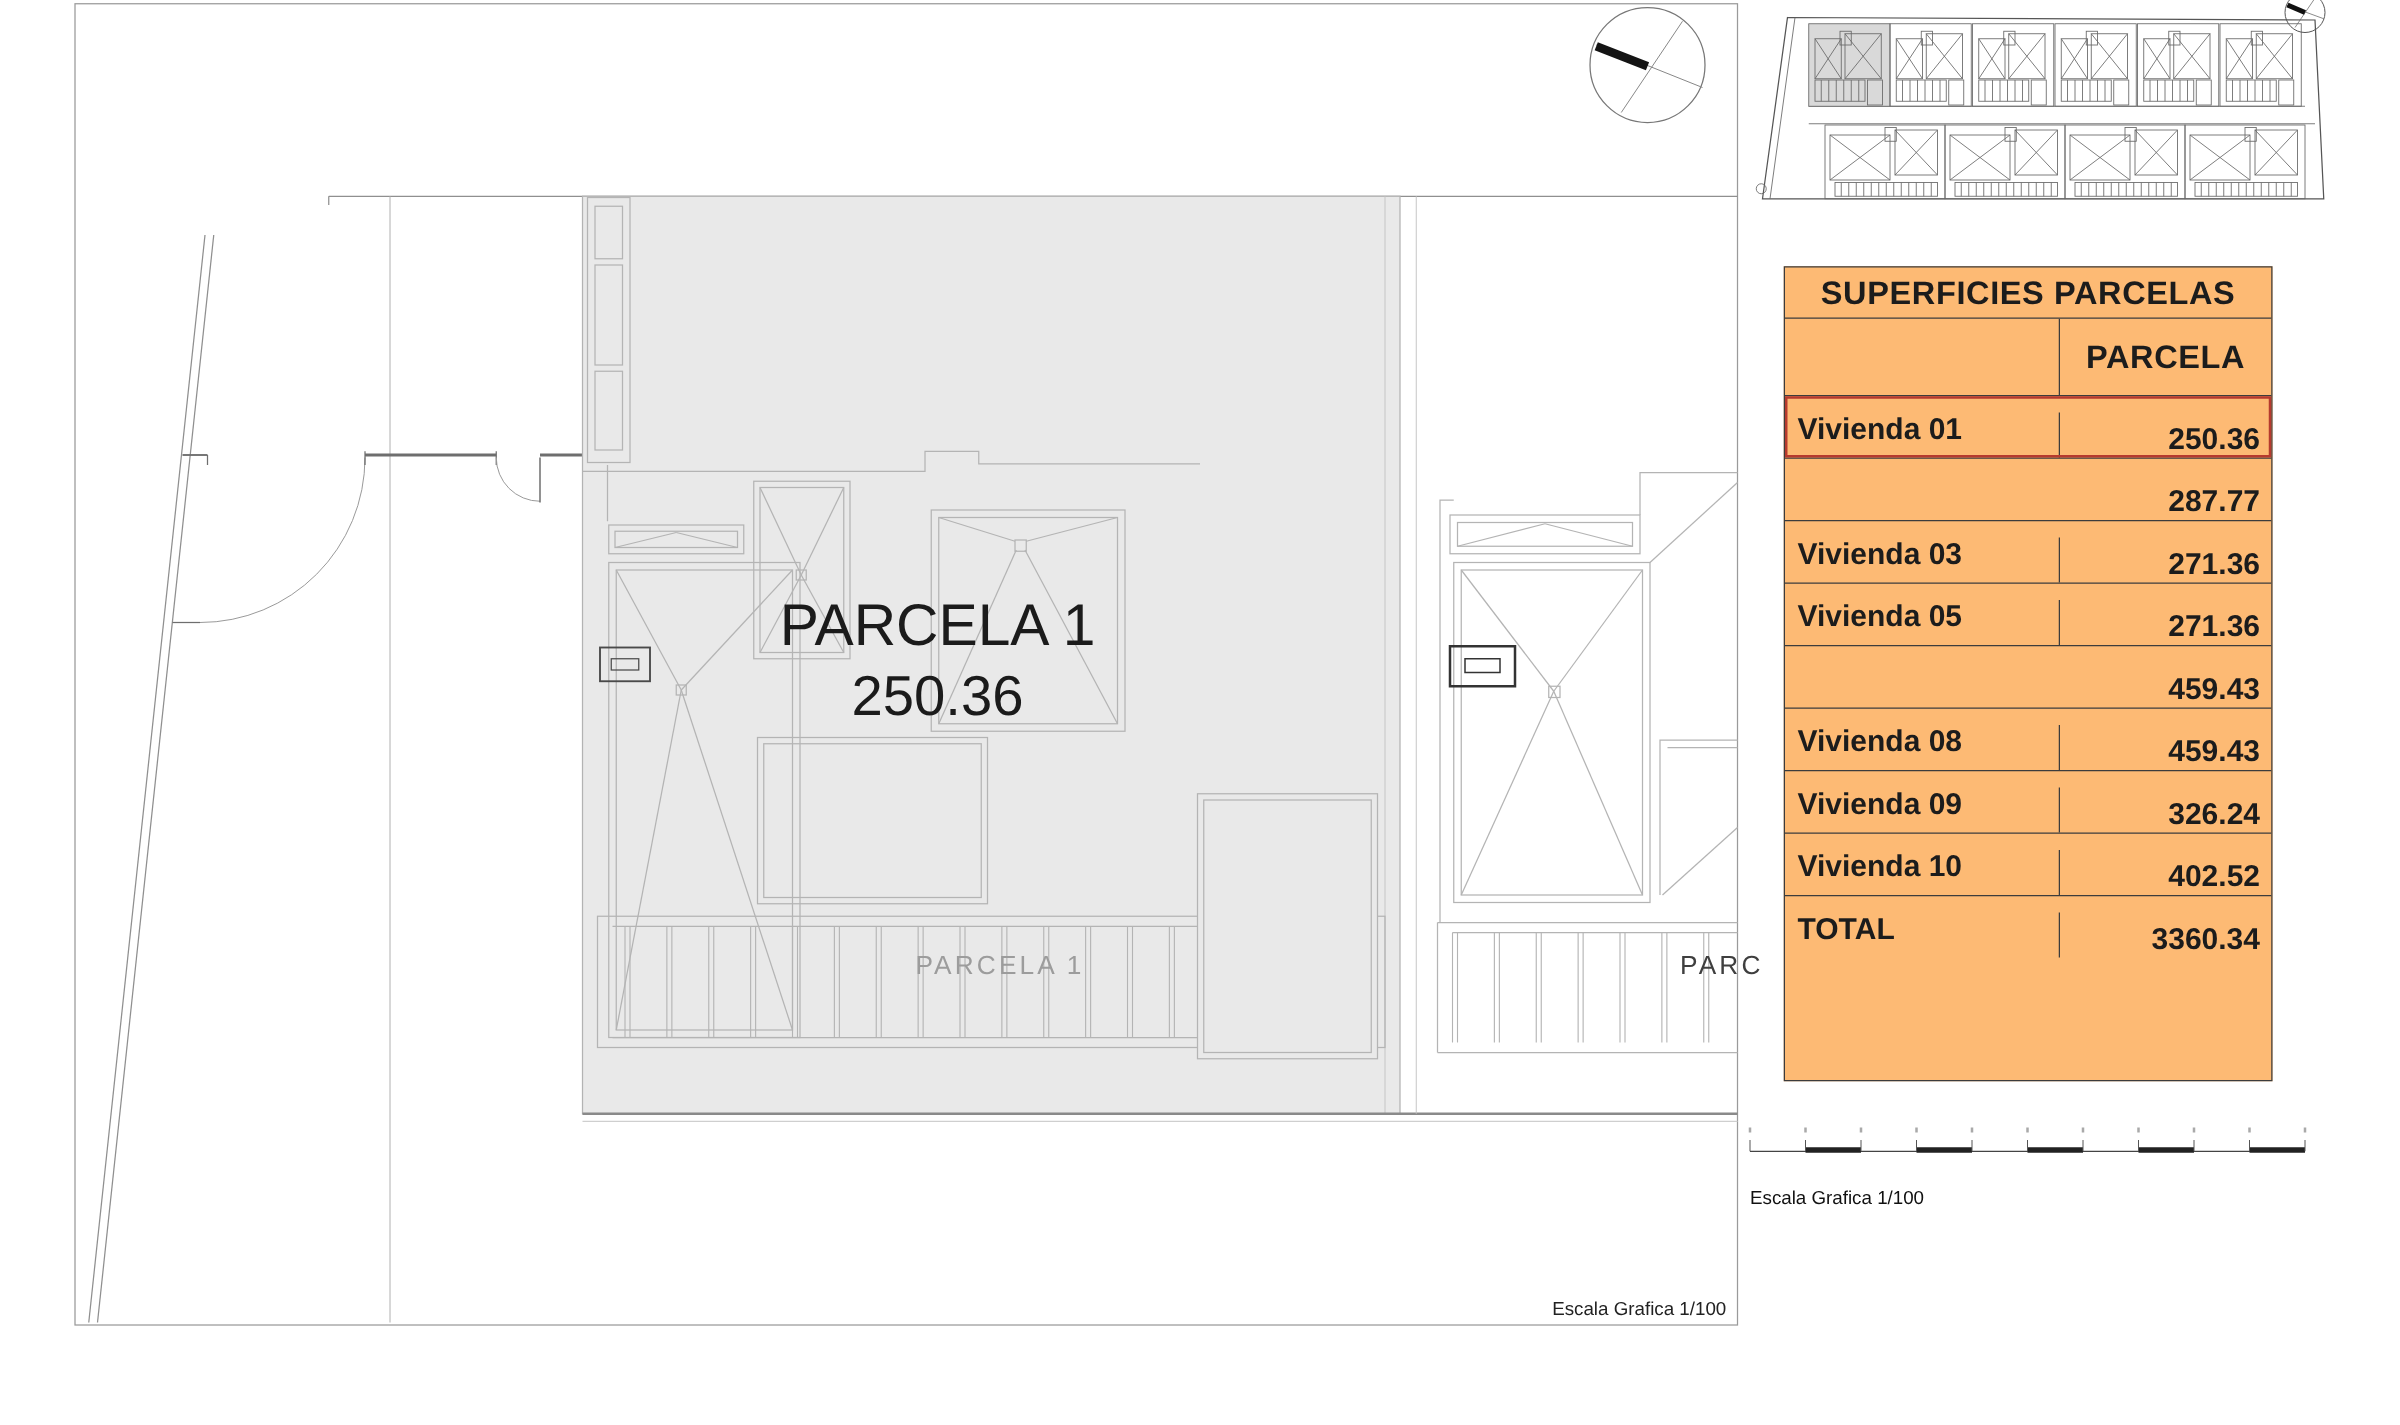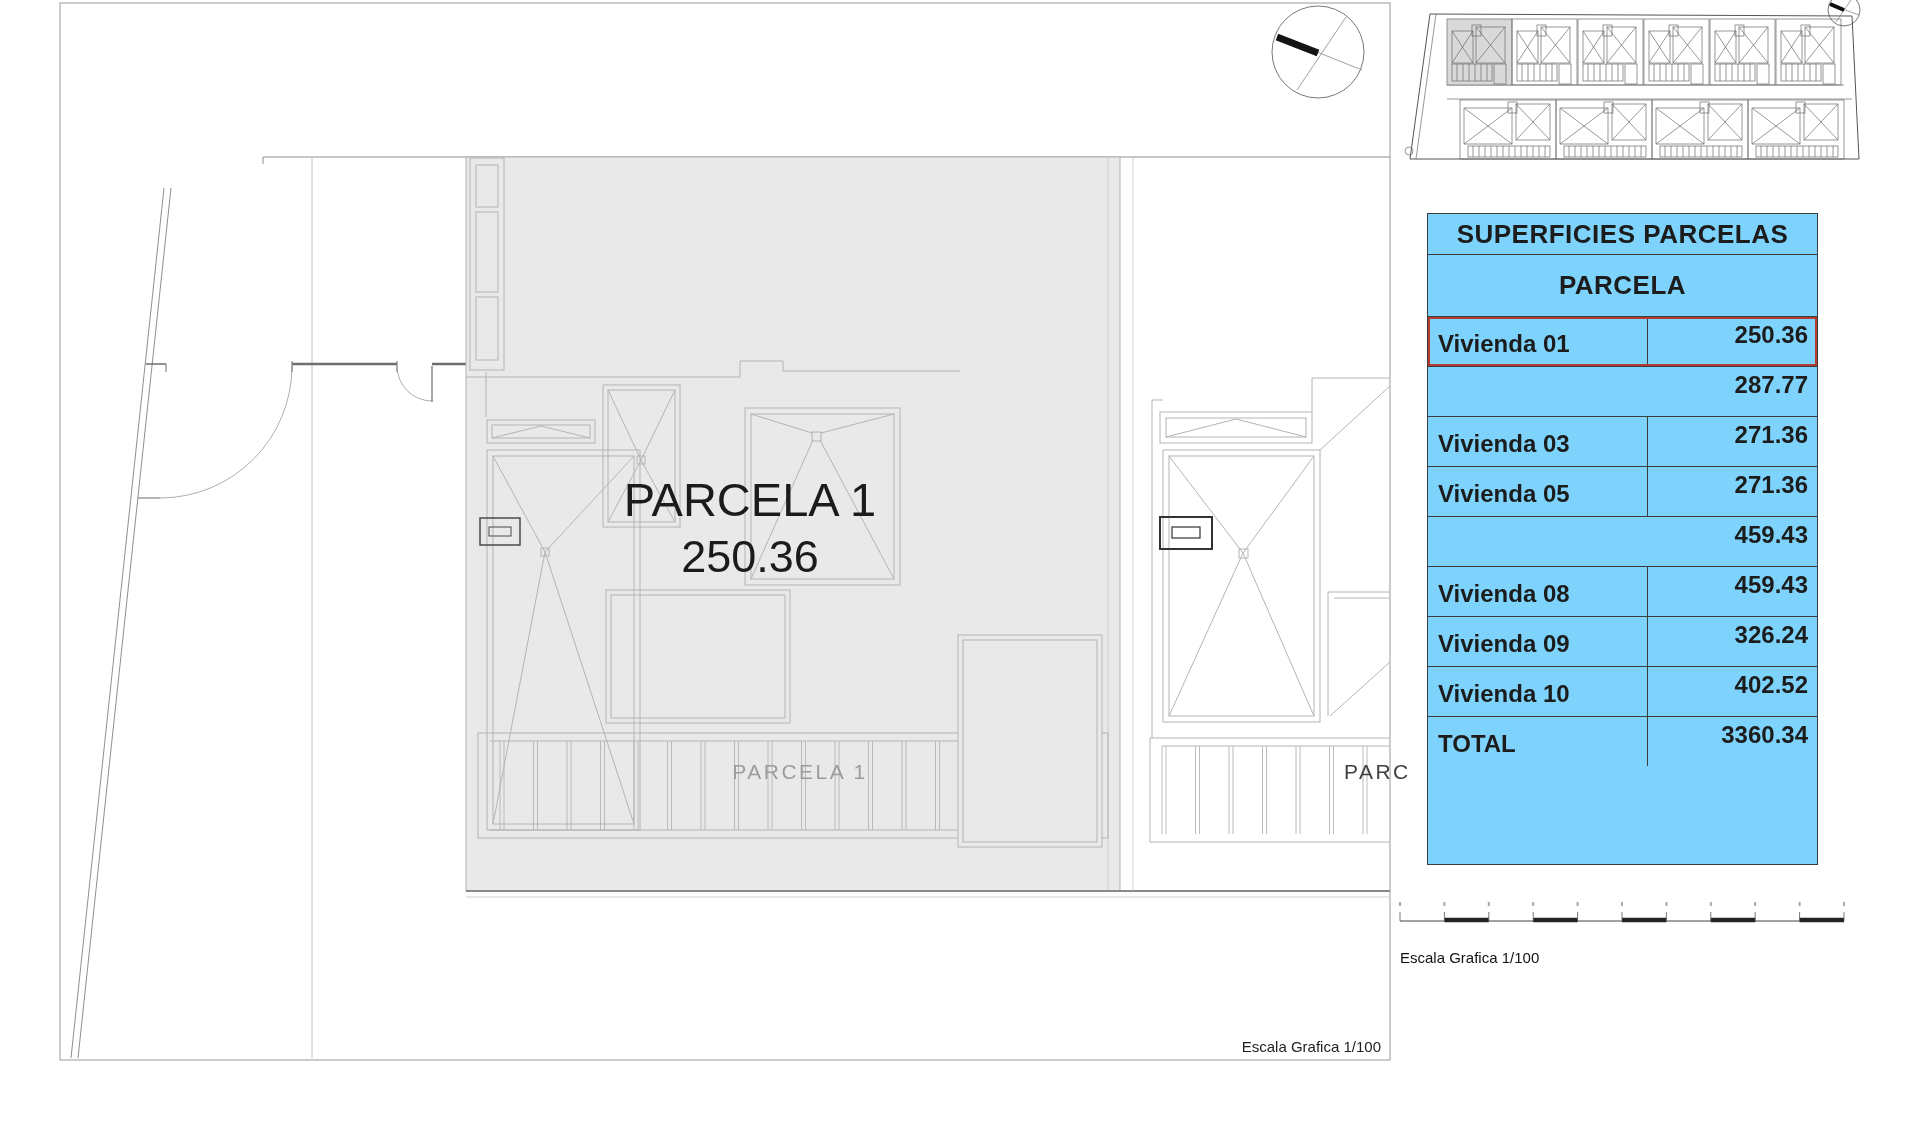--- a/index.html
+++ b/index.html
@@ -7,29 +7,29 @@
   }
   html,body{margin:0;padding:0;background:#fff;}
   body{width:1920px;height:1140px;overflow:hidden;position:relative;
        font-family:"Liberation Sans","DejaVu Sans",sans-serif;color:#1c1c1c;}
   .stage{position:absolute;inset:0;background:#fff;}
   svg{position:absolute;left:0;top:0;}
   svg text{font-family:"Liberation Sans","DejaVu Sans",sans-serif;}
 
   
   .table{position:absolute;left:1427px;top:213px;width:391px;height:652px;
-         background:#7dd3fc;border:1px solid var(--tb);box-sizing:border-box;}
+         background:#fdba74;border:1px solid var(--tb);box-sizing:border-box;}
   .table *{box-sizing:border-box;}
   .thead{height:41px;border-bottom:1px solid var(--tb);
          font-weight:bold;font-size:26px;line-height:40px;text-align:center;letter-spacing:.5px;}
-  .tsub{height:62px;border-bottom:1px solid var(--tb);display:flex;flex-direction:column;}
+  .tsub{height:62px;border-bottom:1px solid var(--tb);display:flex;}
   .tsub-left{width:220px;border-right:1px solid var(--tb);}
   .tsub-right{flex:1;display:flex;align-items:center;justify-content:center;
               font-weight:bold;font-size:26px;letter-spacing:.5px;}
-  .trow{height:50px;display:flex;border-bottom:1px solid var(--tb);position:relative;}
+  .trow{height:50px;display:flex;border-bottom:1px solid var(--tb);position:relative;align-items:flex-end;}
   .trow:last-child{height:49px;border-bottom:none;}
   .tlabel{width:220px;border-right:1px solid var(--tb);font-weight:bold;font-size:24px;
           display:flex;align-items:flex-end;padding:0 0 8px 10px;}
   .tvalue{flex:1;font-weight:bold;font-size:24px;text-align:right;padding:4px 9px 0 0;}
   .trow.highlight::after{content:'';position:absolute;inset:0;
           border:2px solid var(--accent);pointer-events:none;}
   
   .cad{stroke:var(--cad);stroke-width:1;fill:none;}
   .cadthin{stroke:#c3c3c3;stroke-width:.75;fill:none;}
   .bound{stroke:#8f8f8f;stroke-width:1;fill:none;}

